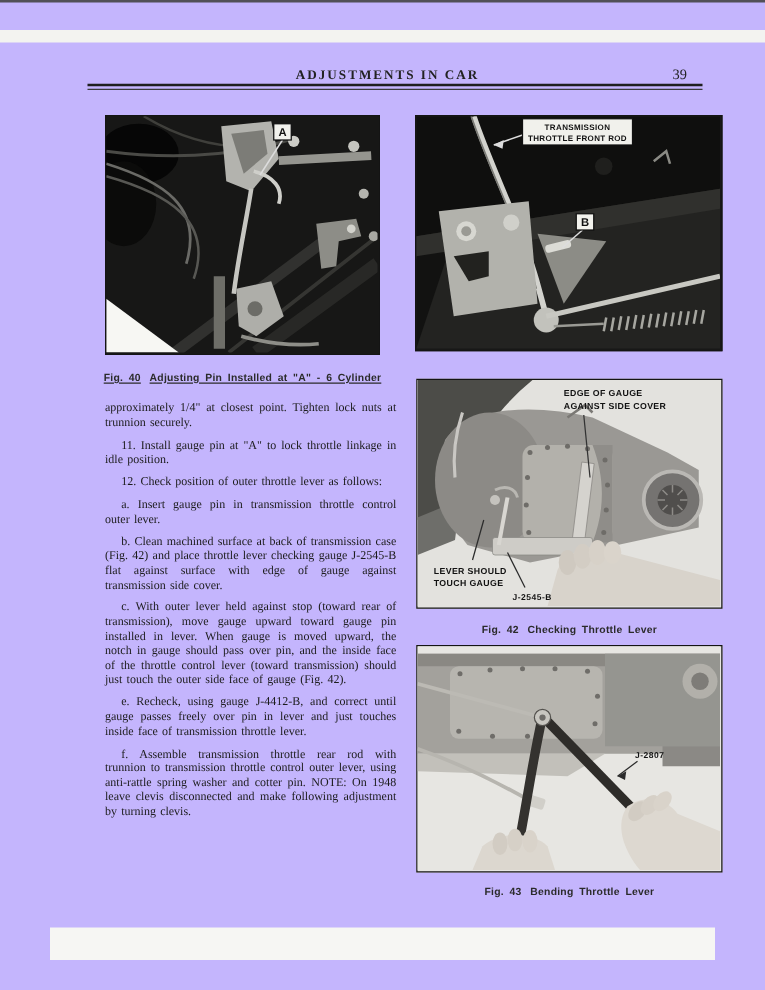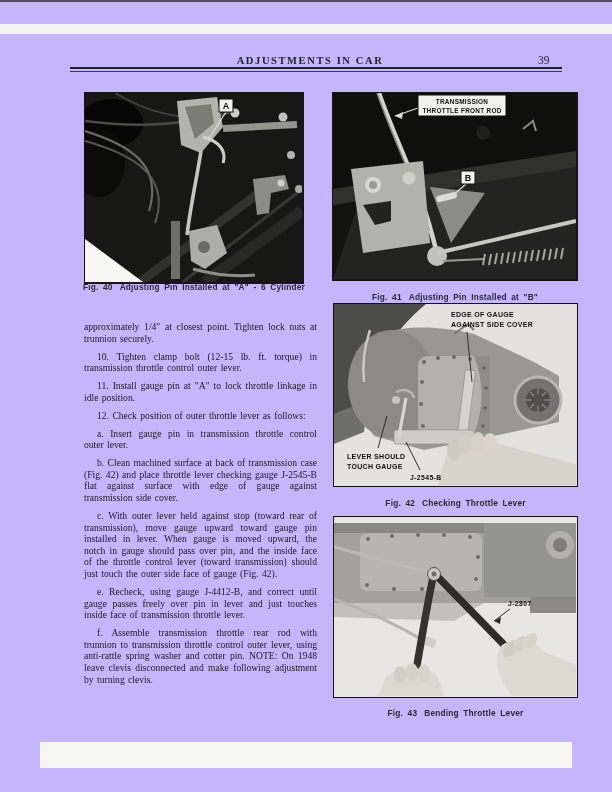--- a/index.html
+++ b/index.html
@@ -79,21 +79,21 @@
         <circle cx="196" cy="90" r="3.5" fill="#d2d2cc"></circle>
       </g>
       <polygon points="0,189 0,146 58,189" fill="#f7f7f3"></polygon>
       <g>
         <line x1="141" y1="19" x2="123" y2="47" stroke="#dddddd" stroke-width="1.2"></line>
         <rect x="134" y="6" width="14" height="13" fill="#f2f2ed" stroke="#111" stroke-width="1"></rect>
         <text class="marker" x="141" y="16" text-anchor="middle">A</text>
       </g>
     </svg>
   </div>
-  <div class="abs caption" style="left:74px;top:282px;width:240px;">
+  <div class="abs caption" style="left:74px;top:297px;width:240px;text-decoration:underline;">
     <span class="fig-label">Fig. 40</span><span>Adjusting Pin Installed at "A" - 6 Cylinder</span>
   </div>
 
   <div class="abs photo" style="left:332px;top:92px;width:246px;height:189px;">
     <svg width="243" height="186" viewBox="0 0 243 186">
       <rect x="0" y="0" width="243" height="186" fill="#232321"></rect>
       <g>
         <polygon points="0,0 243,0 243,58 0,96" fill="#0f0f0e"></polygon>
         <polygon points="0,96 243,58 243,74 0,114" fill="#30302d"></polygon>
         <polygon points="0,112 26,108 0,186" fill="#121211"></polygon>
@@ -141,23 +141,20 @@
         <text class="callout" x="129" y="11" text-anchor="middle" style="font-size:6.4px">TRANSMISSION</text>
         <text class="callout" x="129" y="19.5" text-anchor="middle" style="font-size:6.4px">THROTTLE FRONT ROD</text>
       </g>
       <g>
         <line x1="133" y1="91" x2="117" y2="105" stroke="#dddddd" stroke-width="1.2"></line>
         <rect x="128" y="78" width="14" height="13" fill="#f2f2ed" stroke="#111" stroke-width="1"></rect>
         <text class="marker" x="135" y="88" text-anchor="middle">B</text>
       </g>
     </svg>
   </div>
-  <div class="abs caption" style="left:332px;top:292px;width:246px;">
-    <span class="fig-label">Fig. 41</span><span>Adjusting Pin Installed at "B"</span>
-  </div>
 
   <div class="abs photo" style="left:333px;top:303px;width:245px;height:184px;background:#e4e3df;">
     <svg width="242" height="181" viewBox="0 0 242 181">
       <rect x="0" y="0" width="242" height="181" fill="#e3e2de"></rect>
       <g>
         <path d="M0,0 L92,0 C58,28 40,60 34,96 L0,112 Z" fill="#4c4c48"></path>
         <path d="M0,110 L34,96 L30,128 L0,140 Z" fill="#6e6e6a"></path>
       </g>
       <g>
         <path d="M22,48 C40,22 90,18 140,30 L200,58 L225,72 L225,118 L160,132 L90,146 L40,132 C22,110 16,78 22,48 Z" fill="#9a9894"></path>
@@ -280,21 +277,20 @@
         <text class="toollbl" x="174" y="89">J-2807</text>
       </g>
     </svg>
   </div>
   <div class="abs caption" style="left:333px;top:708px;width:245px;">
     <span class="fig-label">Fig. 43</span><span>Bending Throttle Lever</span>
   </div>
 
   <div class="abs bodycol">
     <p class="para">approximately 1/4" at closest point.  Tighten lock nuts at trunnion securely.</p>
-    <p class="para indent">10.  Tighten clamp bolt (12-15 lb. ft. torque) in transmission throttle control outer lever.</p>
     <p class="para indent">11.  Install gauge pin at "A" to lock throttle linkage in idle position.</p>
     <p class="para indent">12.  Check position of outer throttle lever as follows:</p>
     <p class="para indent">a.  Insert gauge pin in transmission throttle control outer lever.</p>
     <p class="para indent">b.  Clean machined surface at back of transmission case (Fig. 42) and place throttle lever checking gauge J-2545-B flat against surface with edge of gauge against transmission side cover.</p>
     <p class="para indent">c.  With outer lever held against stop (toward rear of transmission), move gauge upward toward gauge pin installed in lever.  When gauge is moved upward, the notch in gauge should pass over pin, and the inside face of the throttle control lever (toward transmission) should just touch the outer side face of gauge (Fig. 42).</p>
     <p class="para indent">e.  Recheck, using gauge J-4412-B, and correct until gauge passes freely over pin in lever and just touches inside face of transmission throttle lever.</p>
     <p class="para indent">f.  Assemble transmission throttle rear rod with trunnion to transmission throttle control outer lever, using anti-rattle spring washer and cotter pin.  NOTE:  On 1948 leave clevis disconnected and make following adjustment by turning clevis.</p>
   </div>
 
 </div>

